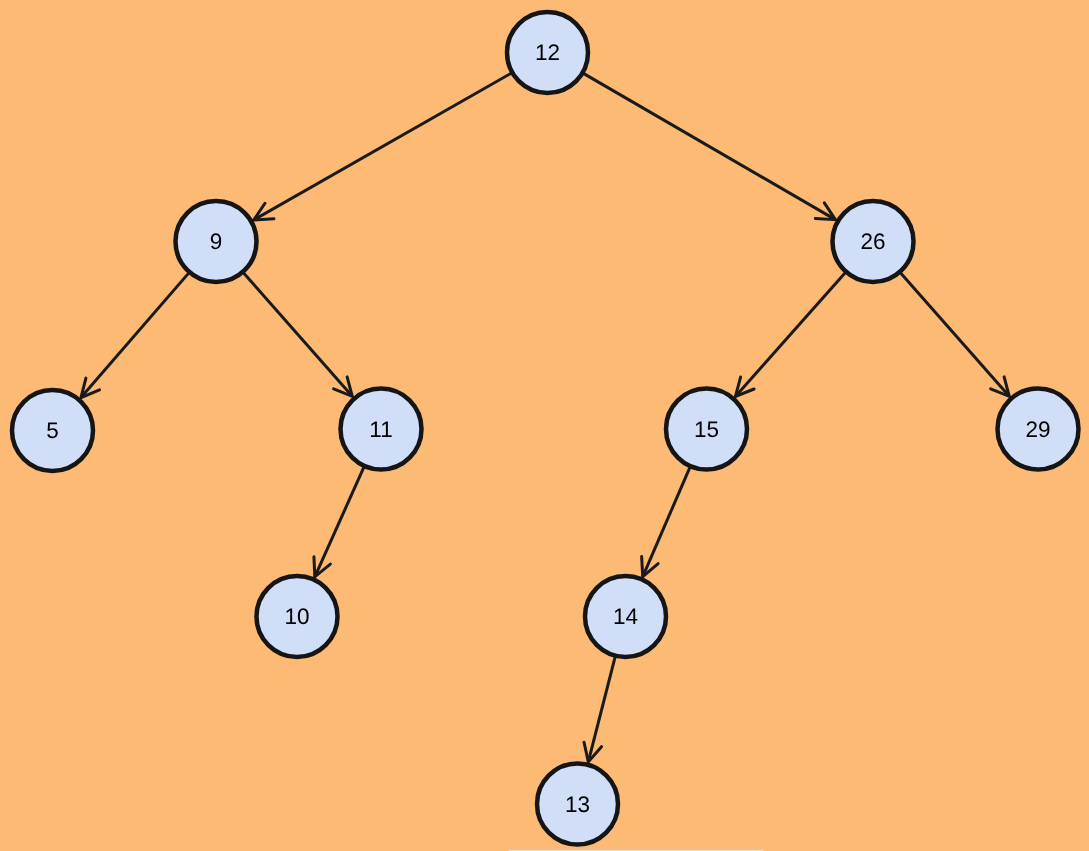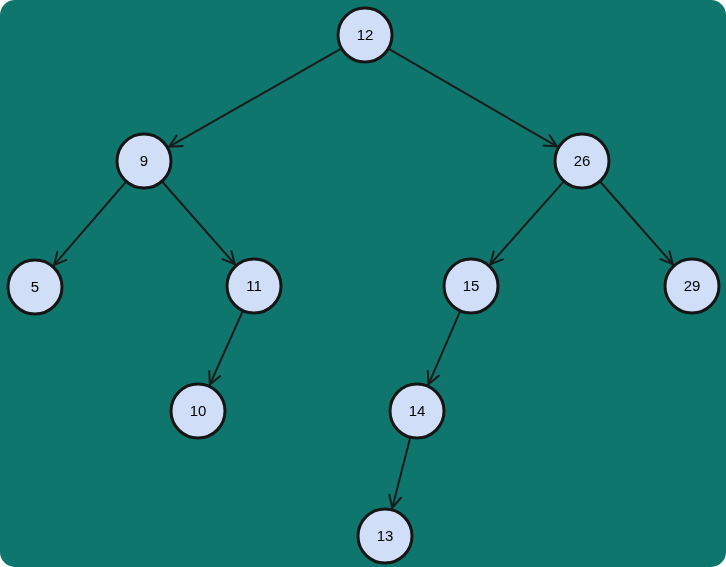--- a/index.html
+++ b/index.html
@@ -5,23 +5,22 @@
   html, body {
     margin: 0;
     padding: 0;
     background: #ffffff;
     font-family: "Liberation Sans", sans-serif;
   }
   .canvas {
     position: relative;
     width: 726px;
     height: 567px;
-    background: #0f766e;
+    background: #fdba74;
     overflow: hidden;
-    border-radius: 15px;
   }
   svg {
     display: block;
   }
   .node-label {
     font-family: "Liberation Sans", sans-serif;
     user-select: none;
   }
 </style>
 </head>

